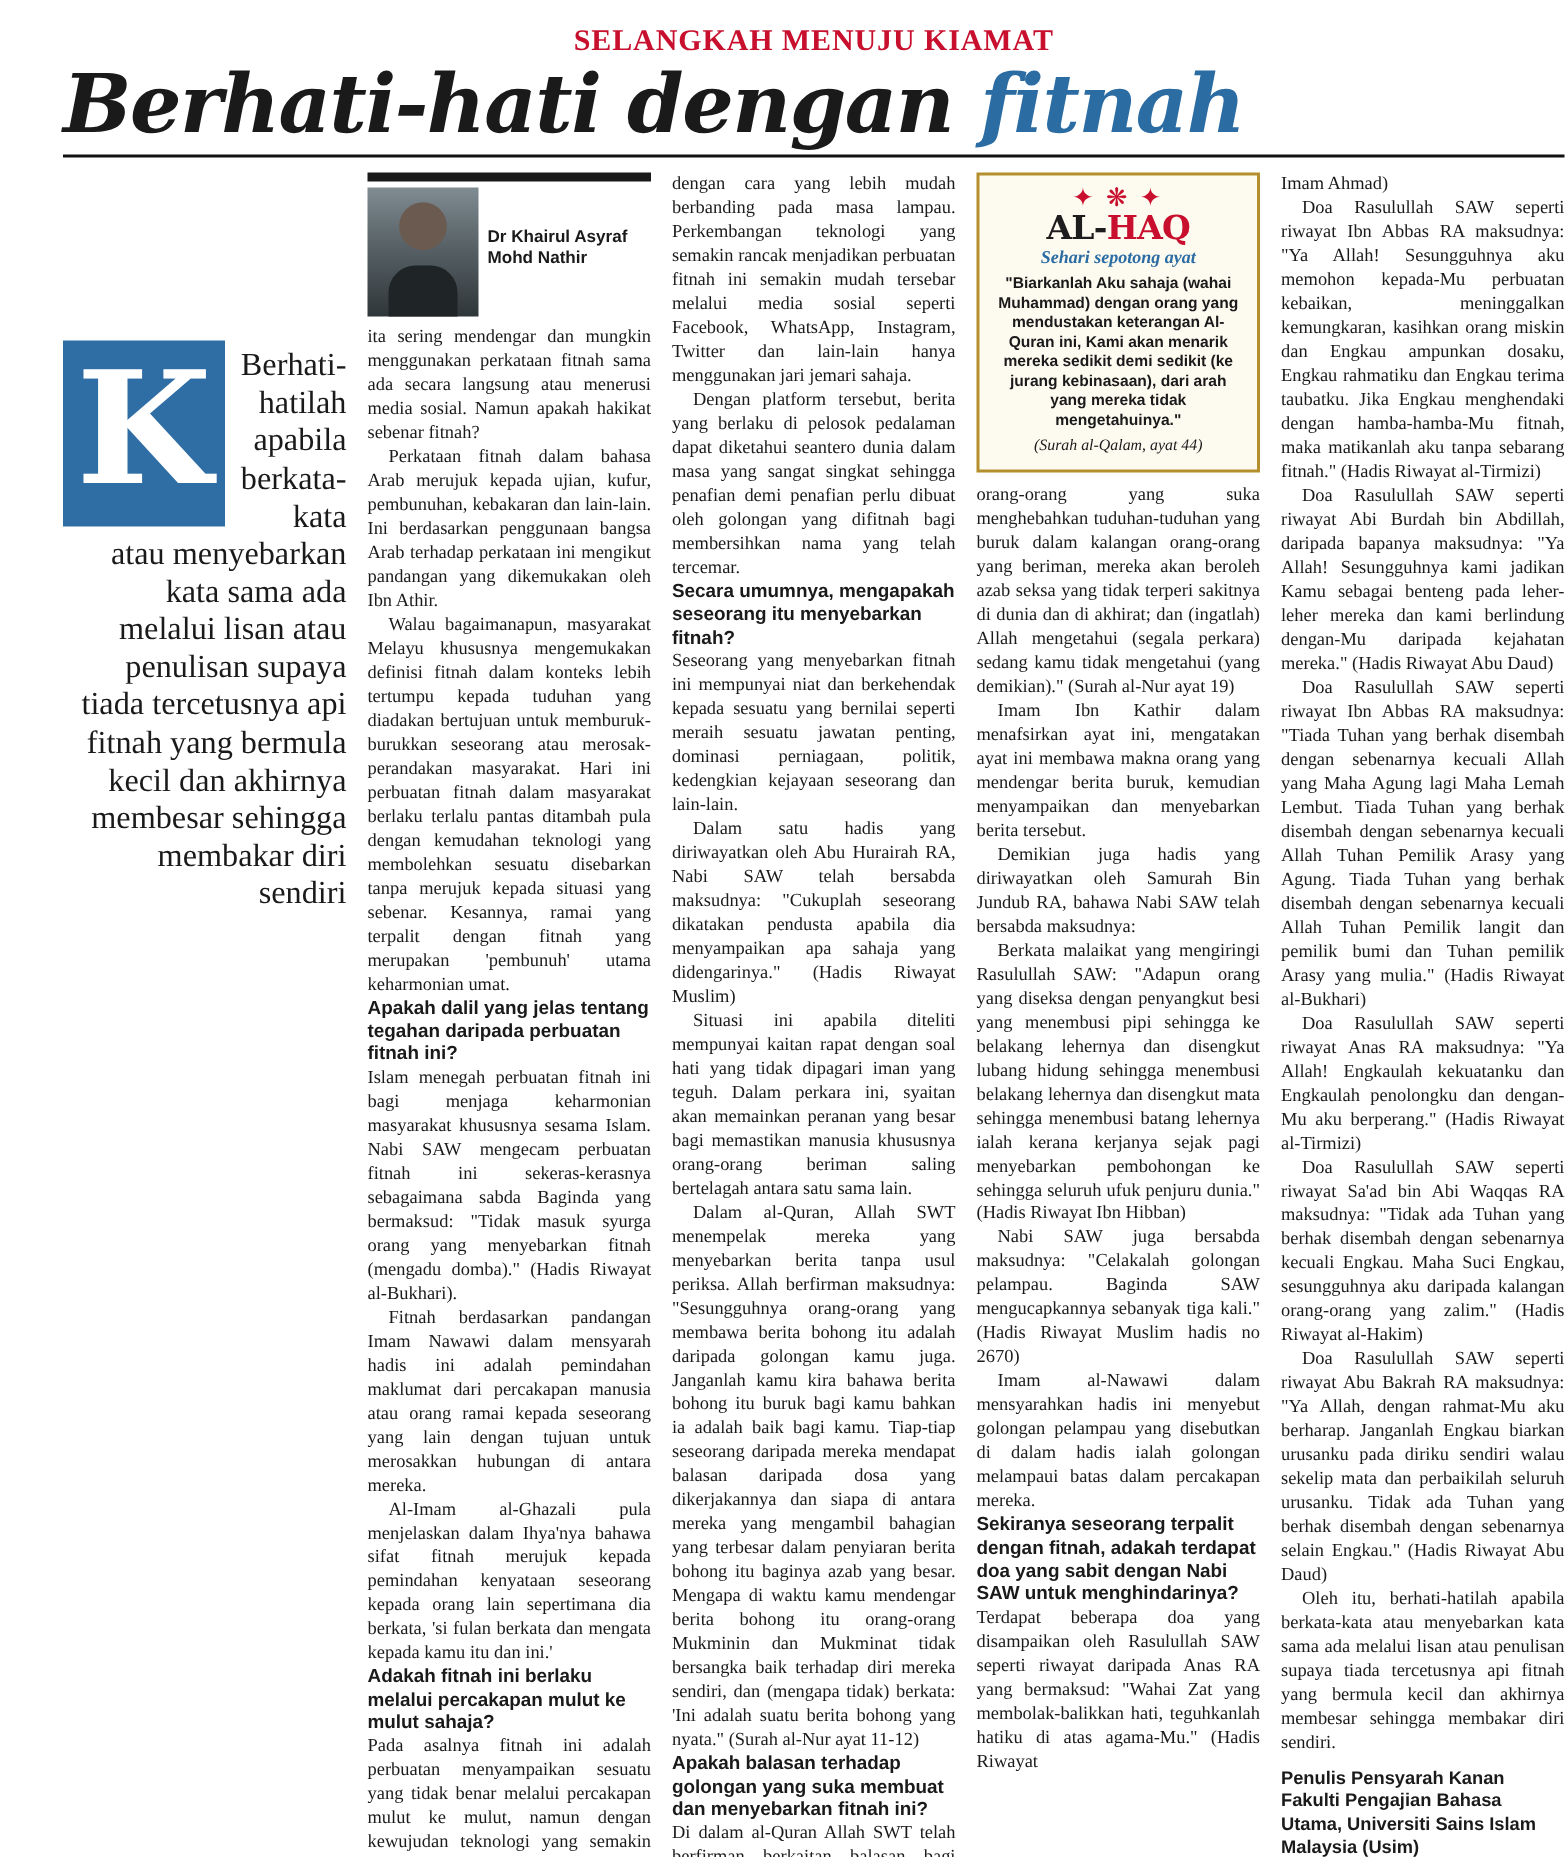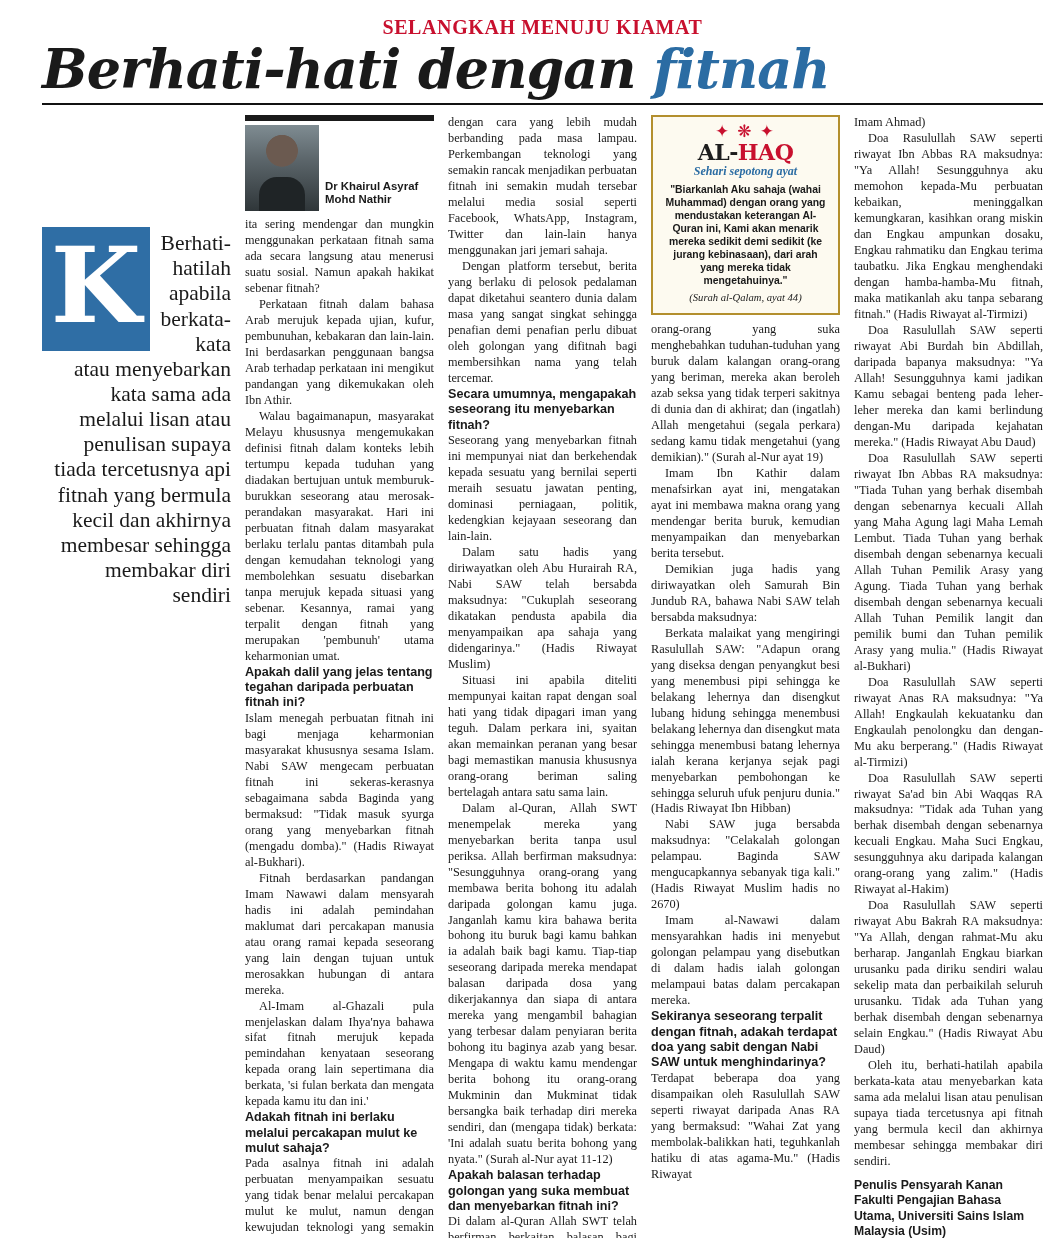--- a/index.html
+++ b/index.html
@@ -53,21 +53,21 @@
   .subhead {
     font-family:"Liberation Sans", sans-serif;
     font-weight:bold;
     font-size:12.6px;
     line-height:1.22;
     margin:7px 0 3px 0;
     text-align:left;
   }
 
   
-  .author-box { display:flex; align-items:flex-end; gap:6px; margin-bottom:6px; }
+  .author-box { display:flex; align-items:center; gap:6px; margin-bottom:6px; }
   .author-photo {
     width:74px; height:86px;
     background:
       radial-gradient(circle at 50% 30%, #6b5a50 0 22%, rgba(0,0,0,0) 23%),
       linear-gradient(180deg,#7f8c92 0%, #5c666b 40%, #2f3639 100%);
     position:relative;
     flex:0 0 auto;
   }
   .author-photo:after{
     content:"";
@@ -180,21 +180,21 @@
 
     <div class="col">
       <div class="bar-top"></div>
       <div class="author-box">
         <div class="author-photo"></div>
         <div class="author-name">
           <div>Dr Khairul Asyraf</div>
           <div>Mohd Nathir</div>
         </div>
       </div>
-      <p class="body-text">ita sering mendengar dan mungkin menggunakan perkataan fitnah sama ada secara langsung atau menerusi suatu sosial. Namun apakah hakikat sebenar fitnah?</p>
+      <p class="body-text">ita sering mendengar dan mungkin menggunakan perkataan fitnah sama ada secara langsung atau menerusi media sosial. Namun apakah hakikat sebenar fitnah?</p>
       <p class="body-text">Perkataan fitnah dalam bahasa Arab merujuk kepada ujian, kufur, pembunuhan, kebakaran dan lain-lain. Ini berdasarkan penggunaan bangsa Arab terhadap perkataan ini mengikut pandangan yang dikemukakan oleh Ibn Athir.</p>
       <p class="body-text">Walau bagaimanapun, masyarakat Melayu khususnya mengemukakan definisi fitnah dalam konteks lebih tertumpu kepada tuduhan yang diadakan bertujuan untuk memburuk-burukkan seseorang atau merosak-perandakan masyarakat. Hari ini perbuatan fitnah dalam masyarakat berlaku terlalu pantas ditambah pula dengan kemudahan teknologi yang membolehkan sesuatu disebarkan tanpa merujuk kepada situasi yang sebenar. Kesannya, ramai yang terpalit dengan fitnah yang merupakan 'pembunuh' utama keharmonian umat.</p>
       <h3 class="subhead">Apakah dalil yang jelas tentang tegahan daripada perbuatan fitnah ini?</h3>
       <p class="body-text">Islam menegah perbuatan fitnah ini bagi menjaga keharmonian masyarakat khususnya sesama Islam. Nabi SAW mengecam perbuatan fitnah ini sekeras-kerasnya sebagaimana sabda Baginda yang bermaksud: "Tidak masuk syurga orang yang menyebarkan fitnah (mengadu domba)." (Hadis Riwayat al-Bukhari).</p>
       <p class="body-text">Fitnah berdasarkan pandangan Imam Nawawi dalam mensyarah hadis ini adalah pemindahan maklumat dari percakapan manusia atau orang ramai kepada seseorang yang lain dengan tujuan untuk merosakkan hubungan di antara mereka.</p>
       <p class="body-text">Al-Imam al-Ghazali pula menjelaskan dalam Ihya'nya bahawa sifat fitnah merujuk kepada pemindahan kenyataan seseorang kepada orang lain sepertimana dia berkata, 'si fulan berkata dan mengata kepada kamu itu dan ini.'</p>
       <h3 class="subhead">Adakah fitnah ini berlaku melalui percakapan mulut ke mulut sahaja?</h3>
       <p class="body-text">Pada asalnya fitnah ini adalah perbuatan menyampaikan sesuatu yang tidak benar melalui percakapan mulut ke mulut, namun dengan kewujudan teknologi yang semakin canggih, penyebaran fitnah berleluasa</p>
     </div>
 

